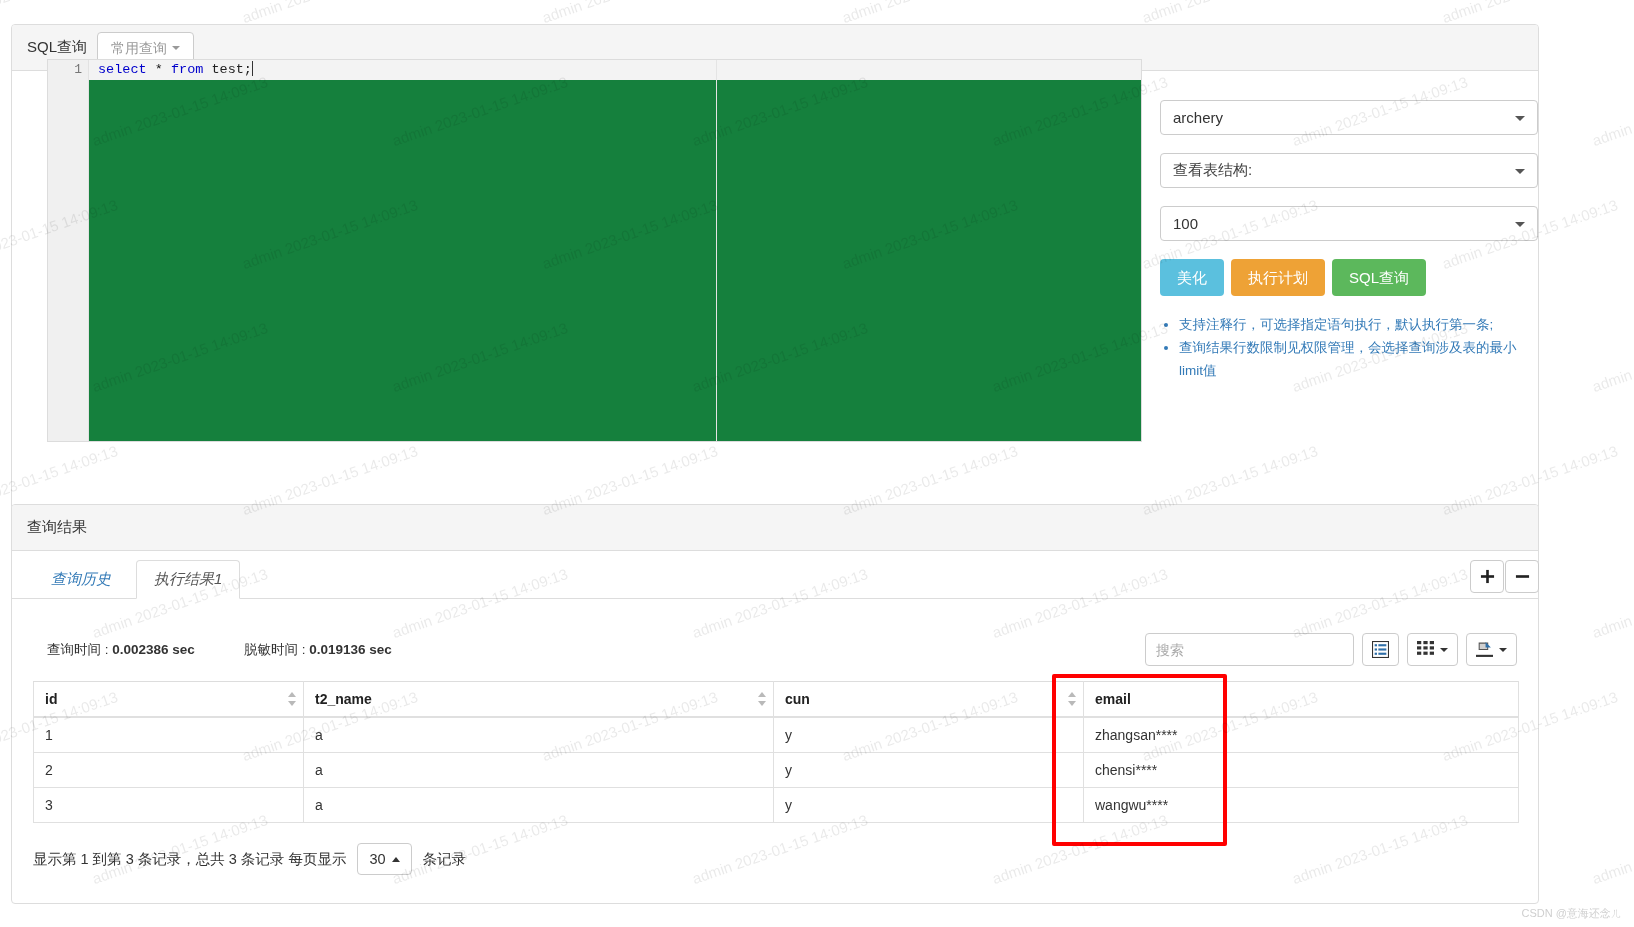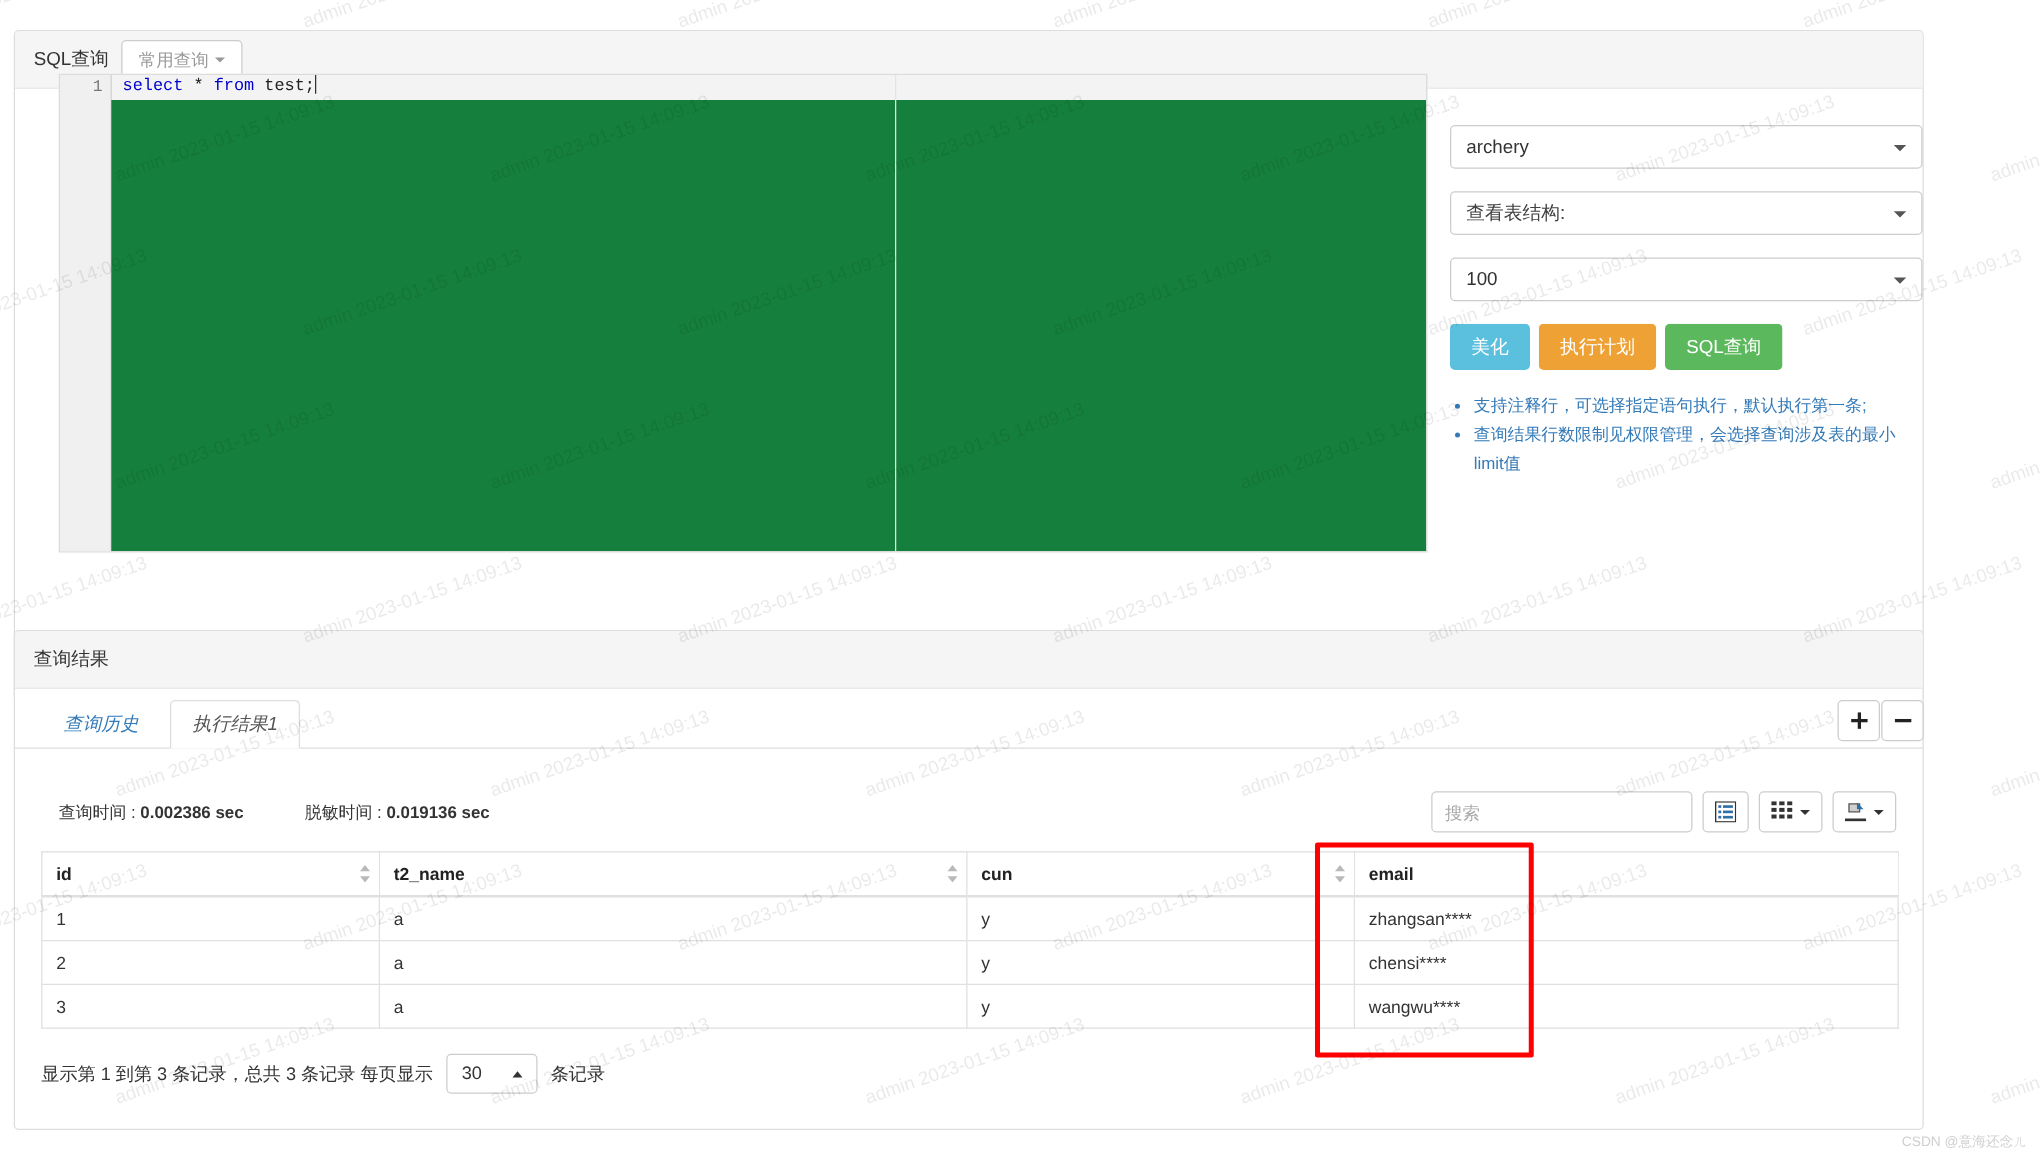--- a/index.html
+++ b/index.html
@@ -322,21 +322,21 @@
     left:21px; top:338px;
     display:flex;
     align-items:center;
     gap:6px;
     font-size:14.5px;
     color:#333;
   }
   #page-size-box {
     display:inline-flex;
     align-items:center;
-    gap:24px;
+    gap:6px;
     border:1px solid #ccc;
     border-radius:4px;
     padding:7px 11px;
     background:#fff;
     cursor:pointer;
     margin:0 5px;
   }
   .caret-up {
     width:0;height:0;
     border-left:4px solid transparent;

